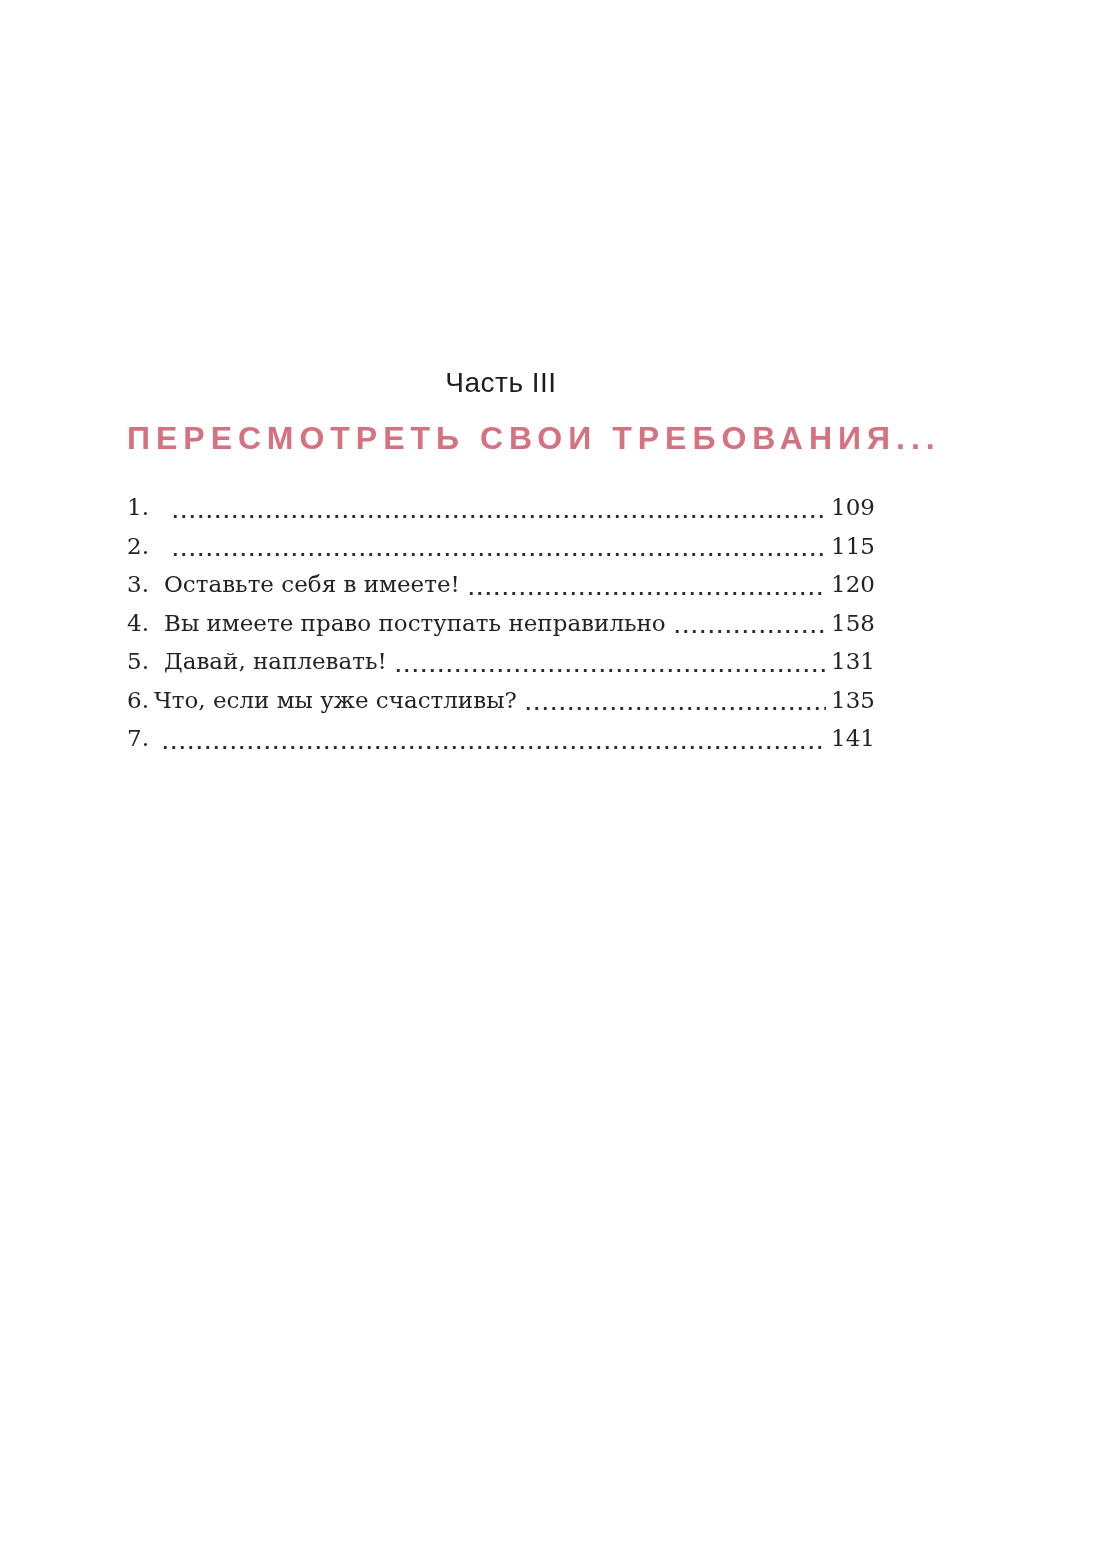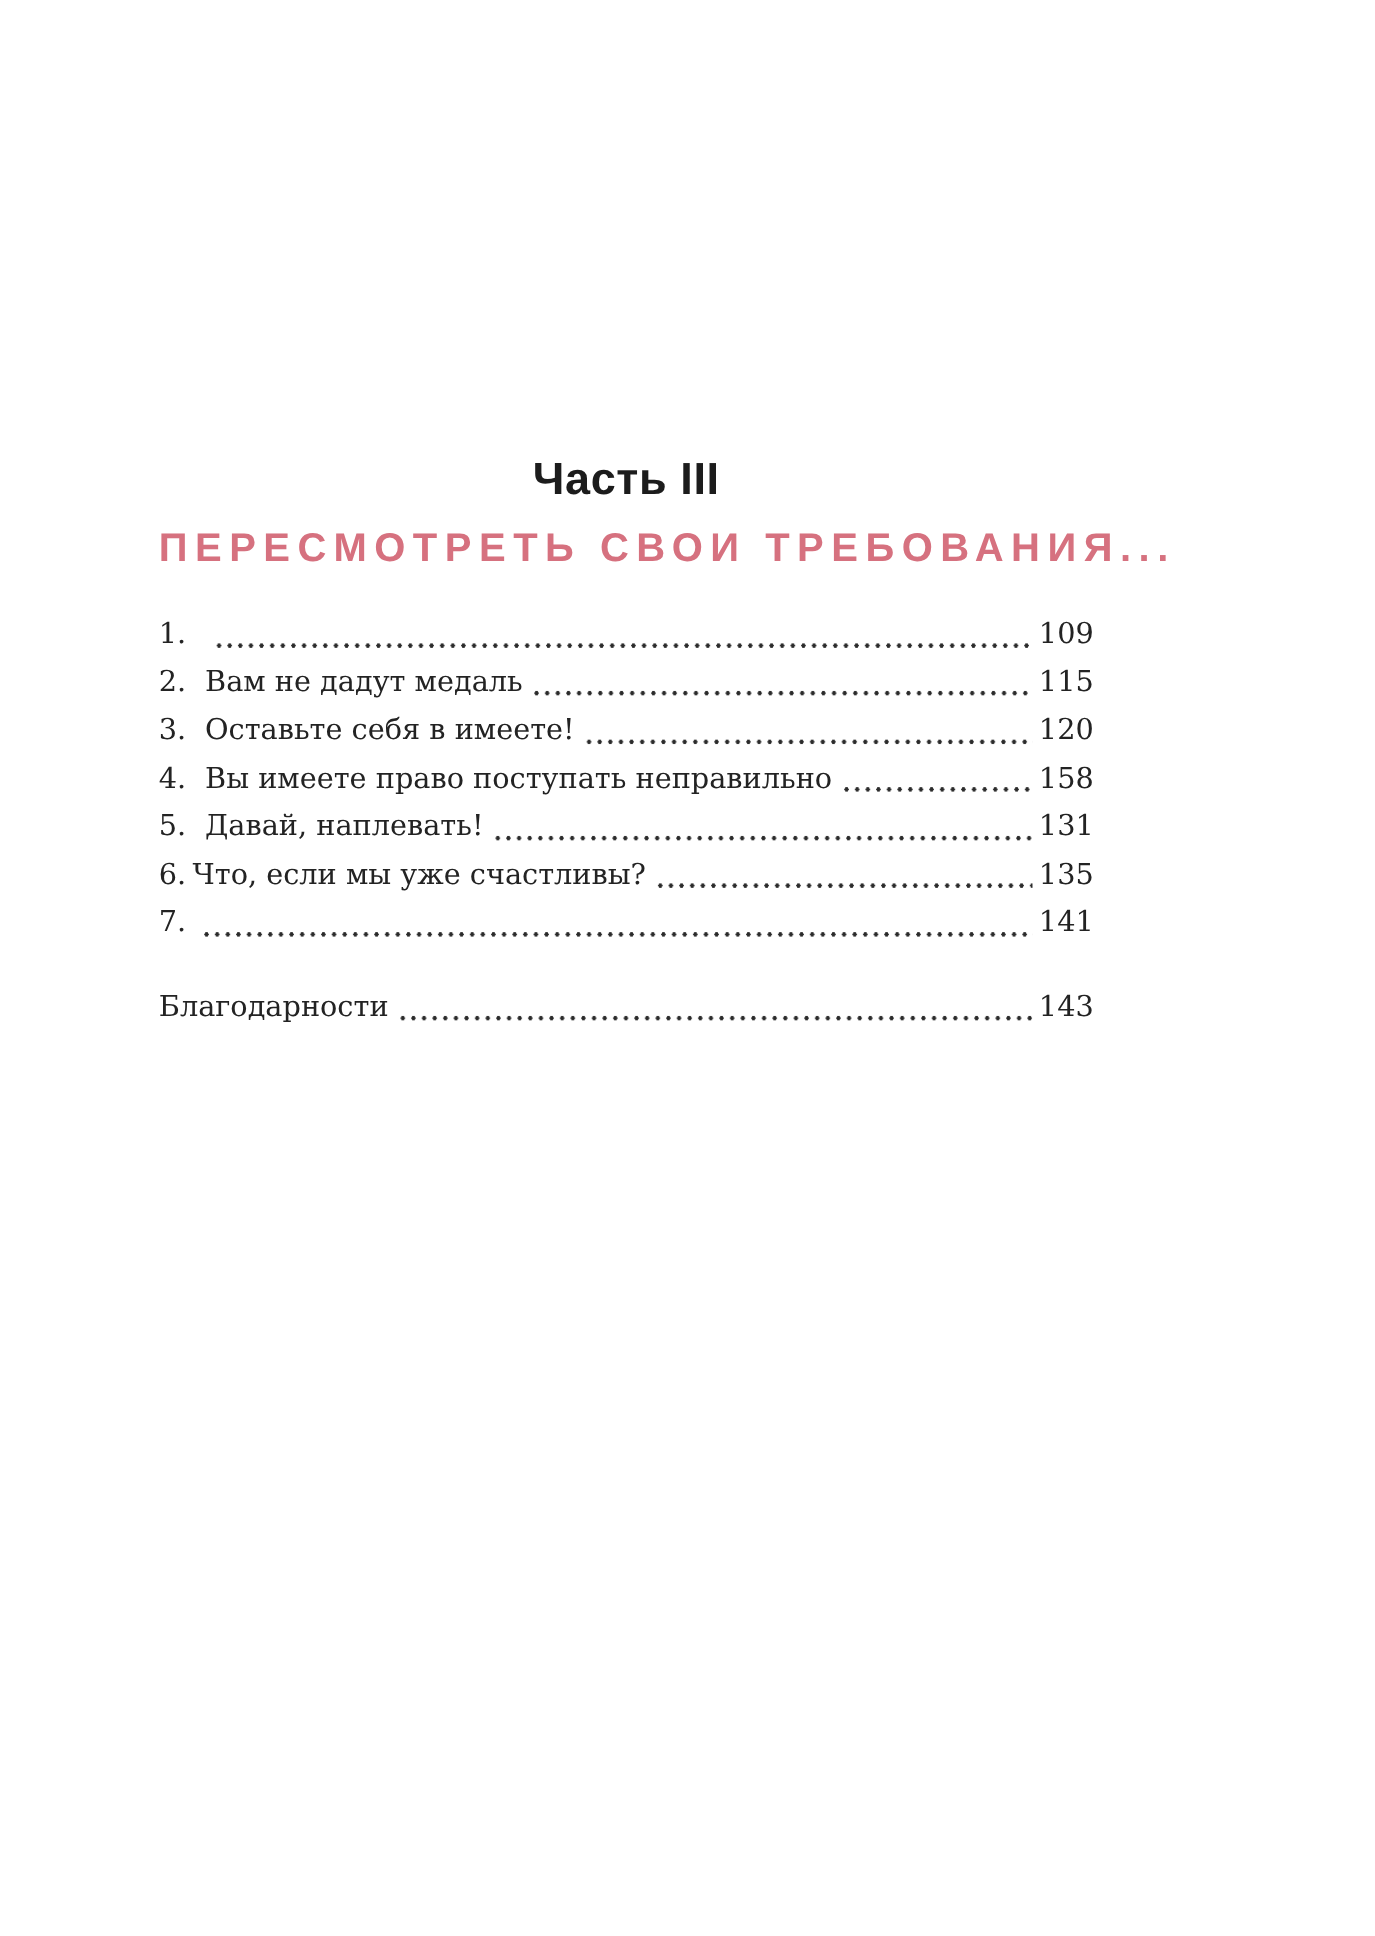--- a/index.html
+++ b/index.html
@@ -16,22 +16,22 @@
   }
   .content {
     position: absolute;
     left: 127px;
     top: 366px;
     width: 748px;
   }
   .part-label {
     margin: 0;
     font-family: "Liberation Sans", sans-serif;
-    font-weight: 700;
-    font-size: 36px;
+    font-weight: 400;
+    font-size: 28px;
     line-height: 34px;
     letter-spacing: 0.5px;
     text-align: center;
     color: #1c1c1c;
   }
   .part-title {
     margin: 18px 0 0 0;
     font-family: "Liberation Sans", sans-serif;
     font-weight: 600;
     font-size: 32px;
@@ -100,21 +100,20 @@
     <h1 class="part-title">ПЕРЕСМОТРЕТЬ СВОИ ТРЕБОВАНИЯ...</h1>
 
     <ol class="toc">
       <li class="toc-row">
         <span class="num">1.</span>
         <span class="leader"></span>
         <span class="pagenum">109</span>
       </li>
       <li class="toc-row">
         <span class="num">2.</span>
-        <span class="title">Вам не дадут медаль</span>
         <span class="leader"></span>
         <span class="pagenum">115</span>
       </li>
       <li class="toc-row">
         <span class="num">3.</span>
         <span class="title">Оставьте себя в имеете!</span>
         <span class="leader"></span>
         <span class="pagenum">120</span>
       </li>
       <li class="toc-row">
@@ -135,20 +134,15 @@
         <span class="leader"></span>
         <span class="pagenum">135</span>
       </li>
       <li class="toc-row tight">
         <span class="num">7.</span>
         <span class="leader"></span>
         <span class="pagenum">141</span>
       </li>
     </ol>
 
-    <div class="toc-footer">
-      <span class="title">Благодарности</span>
-      <span class="leader"></span>
-      <span class="pagenum">143</span>
-    </div>
 
   </div>
 </div>
 
 </body></html>

